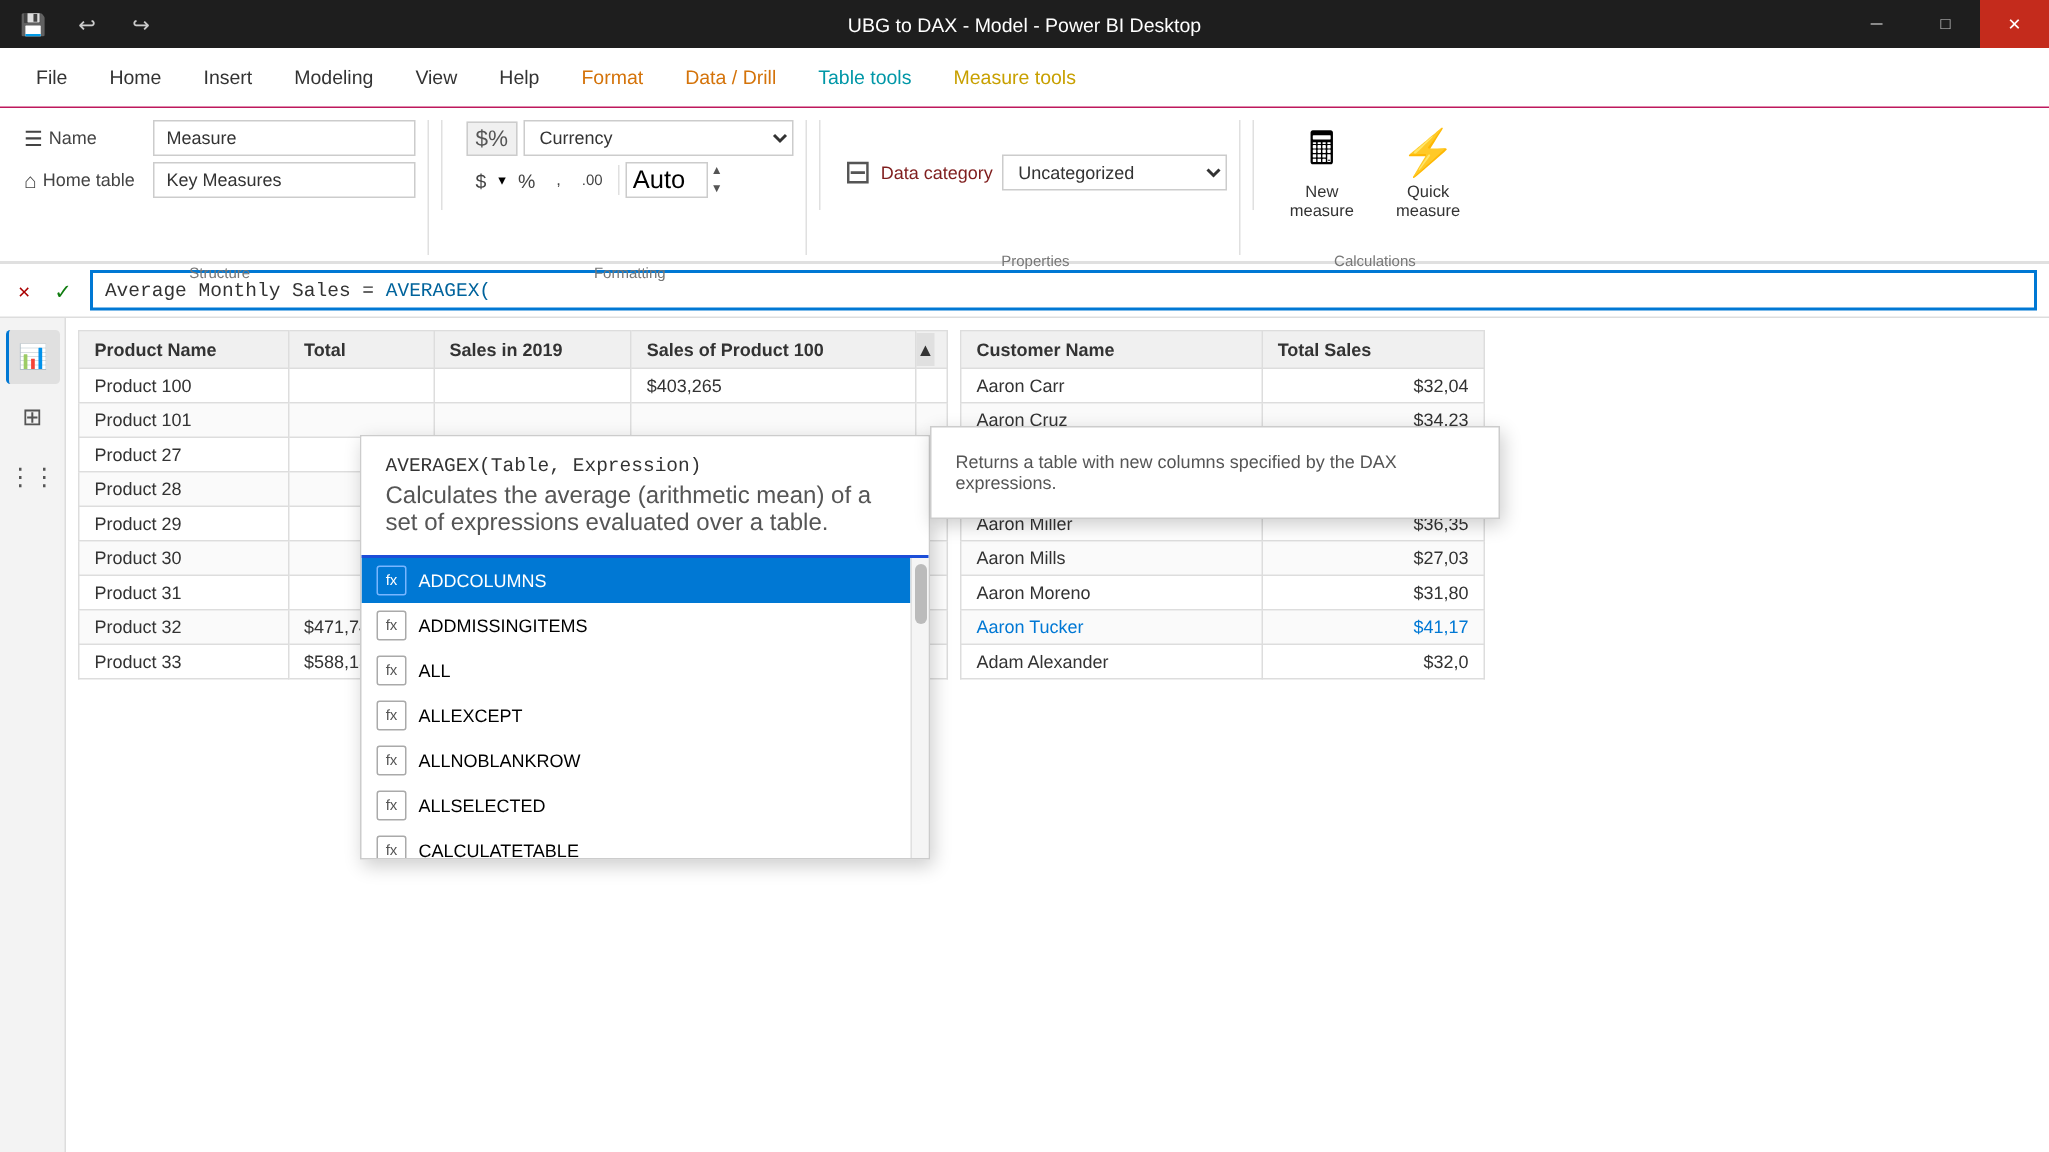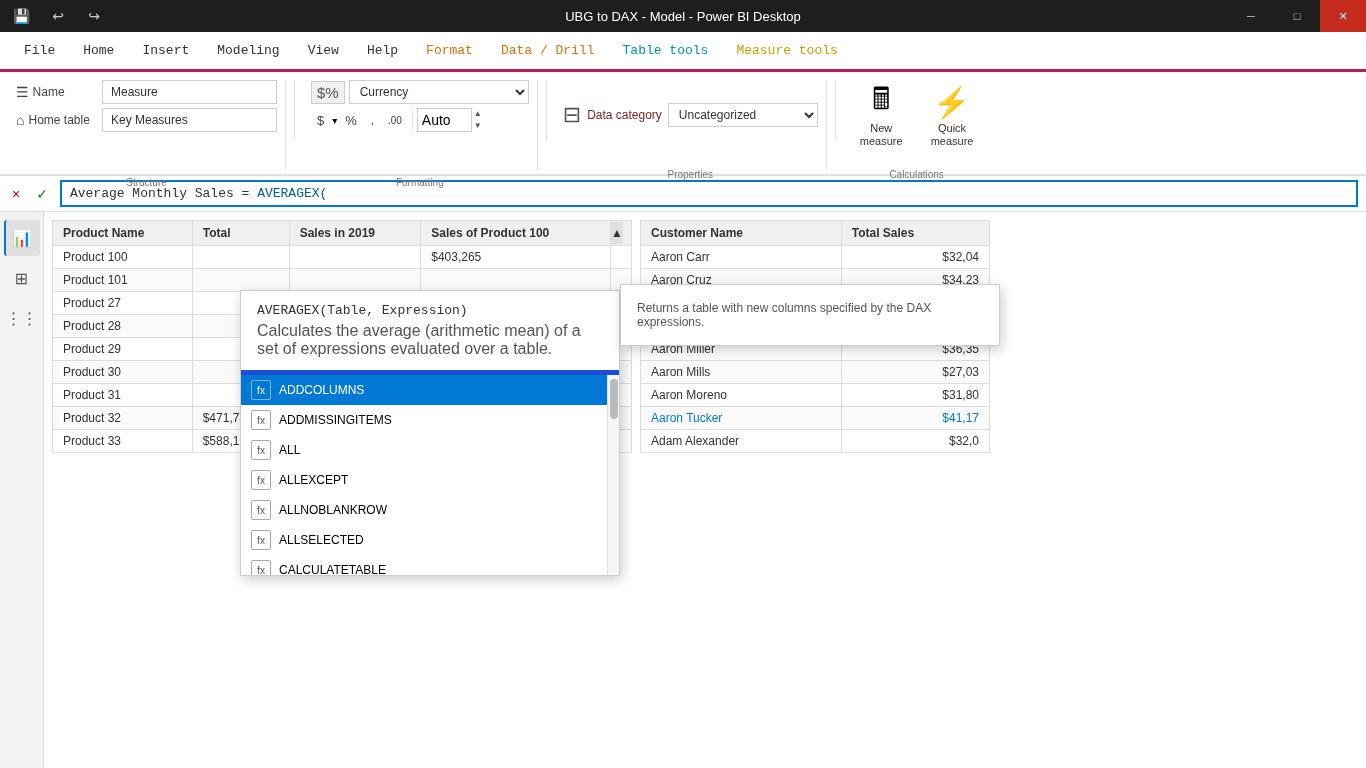--- a/index.html
+++ b/index.html
@@ -45,23 +45,22 @@
       display: flex; align-items: center; justify-content: center;
       color: #ccc; font-size: 14px; cursor: pointer;
     }
 
     
     #menu-bar {
       background: #fff;
       height: 40px;
       display: flex;
       align-items: center;
-      border-bottom: 3px solid #be185d;
+      border-bottom: 1px solid #be185d;
       padding: 0 10px;
-      font-family: Liberation Mono, monospace;
     }
     .menu-item {
       padding: 8px 14px;
       font-size: 13px;
       color: #333;
       cursor: pointer;
       border-radius: 3px;
     }
     .menu-item.active-orange { color: #d4730a; font-weight: 500; }
     .menu-item.active-yellow { color: #c8a000; font-weight: 500; }
@@ -166,21 +165,21 @@
       padding: 2px 5px;
       font-size: 13px;
       cursor: pointer;
       color: #444;
     }
     .number-input-small {
       border: 1px solid #ccc;
       width: 60px;
       height: 24px;
       padding: 2px 4px;
-      font-size: 14px;
+      font-size: 17px;
     }
 
     .data-category-group {
       display: flex;
       align-items: center;
       gap: 6px;
     }
     .dc-label { font-size: 12px; color: #7f1d1d; }
     .dc-select {
       border: 1px solid #ccc;
@@ -297,21 +296,21 @@
       left: 196px;
       background: #fff;
       border: 1px solid #ccc;
       box-shadow: 2px 4px 12px rgba(0,0,0,0.2);
       z-index: 100;
       width: 380px;
     }
     .ac-tooltip {
       padding: 12px 16px;
       background: #fff;
-      border-bottom: 5px solid #1d4ed8;
+      border-bottom: 2px solid #1d4ed8;
     }
     .ac-tooltip-title {
       font-family: 'Courier New', monospace;
       font-size: 13px;
       color: #333;
       margin-bottom: 4px;
     }
     .ac-tooltip-desc {
       font-size: 16px;
       color: #555;

